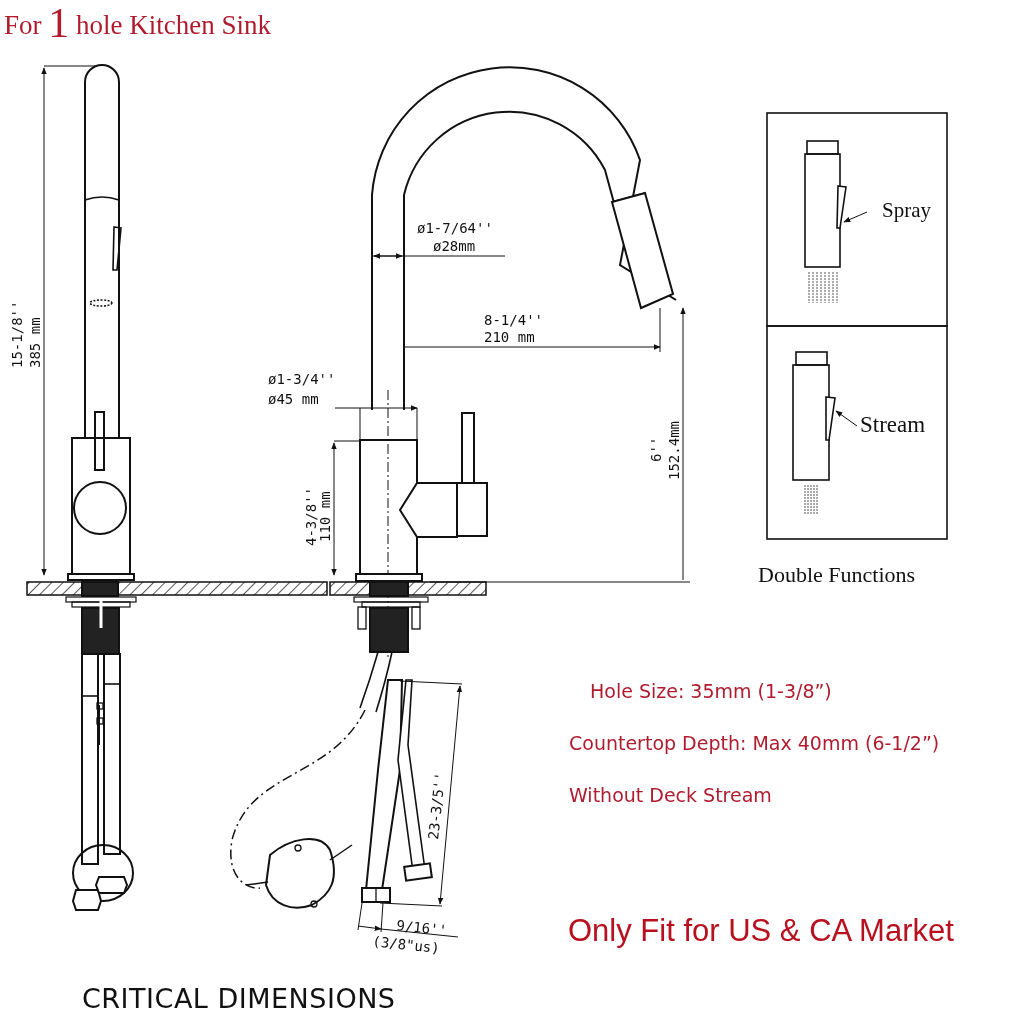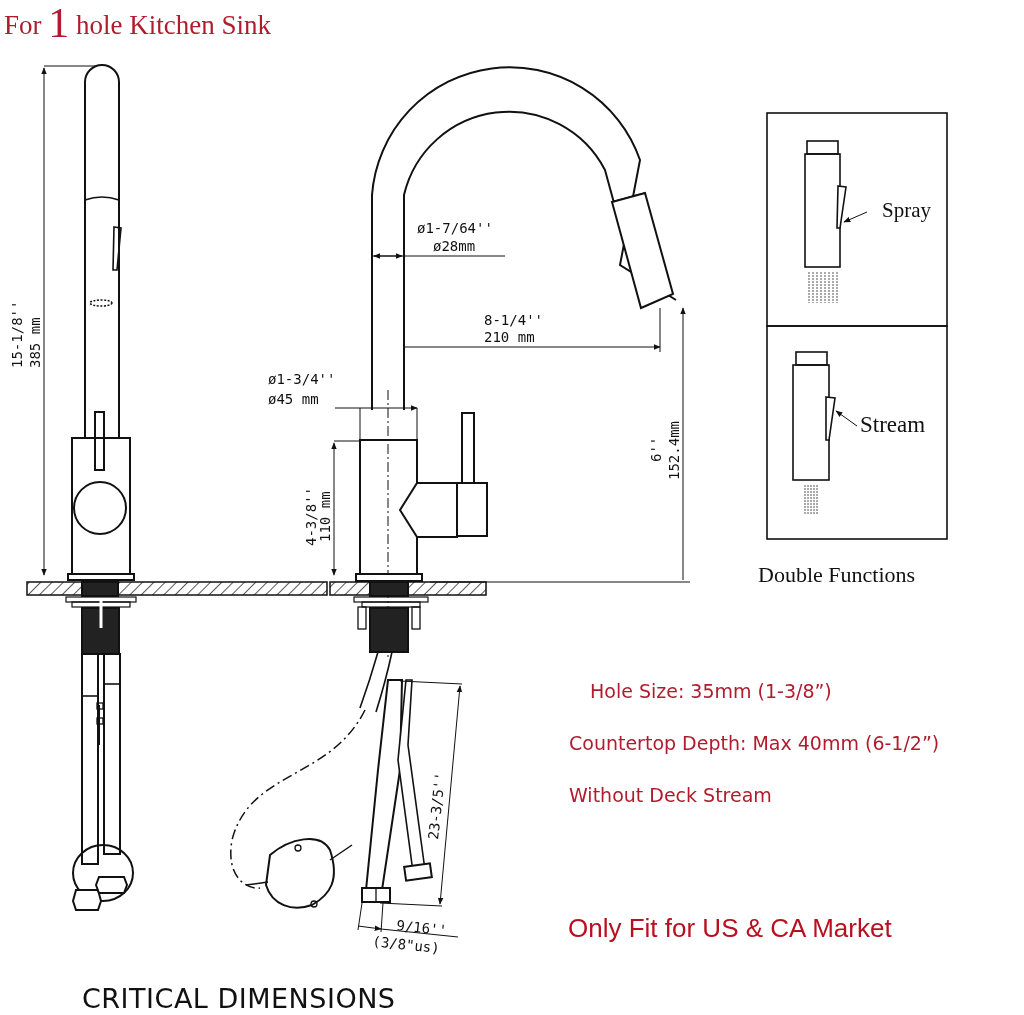--- a/index.html
+++ b/index.html
@@ -13,21 +13,21 @@
     .title .big { font-size: 42px; line-height: 1; vertical-align: -3px; }
     svg { position: absolute; left: 0; top: 0; }
     .cad { font-family: "DejaVu Sans Mono", "Liberation Mono", monospace; font-size: 14px; fill: #111; }
     .serif-label { font-family: "Liberation Serif", "DejaVu Serif", serif; fill: #111; }
     .spec {
       font-family: "DejaVu Sans", "Liberation Sans", sans-serif;
       color: #b01c2e; font-size: 19px; white-space: nowrap;
     }
     .market {
       font-family: "Liberation Sans", "DejaVu Sans", sans-serif;
-      color: #b8101e; font-size: 26px; white-space: nowrap;
+      color: #b8101e; font-size: 31px; white-space: nowrap;
     }
     .critical {
       font-family: "DejaVu Sans", "Liberation Sans", sans-serif;
       color: #111; font-size: 27px; letter-spacing: 0.5px; white-space: nowrap;
     }
   </style>
 </head>
 <body>
 
 <div class="abs title">

